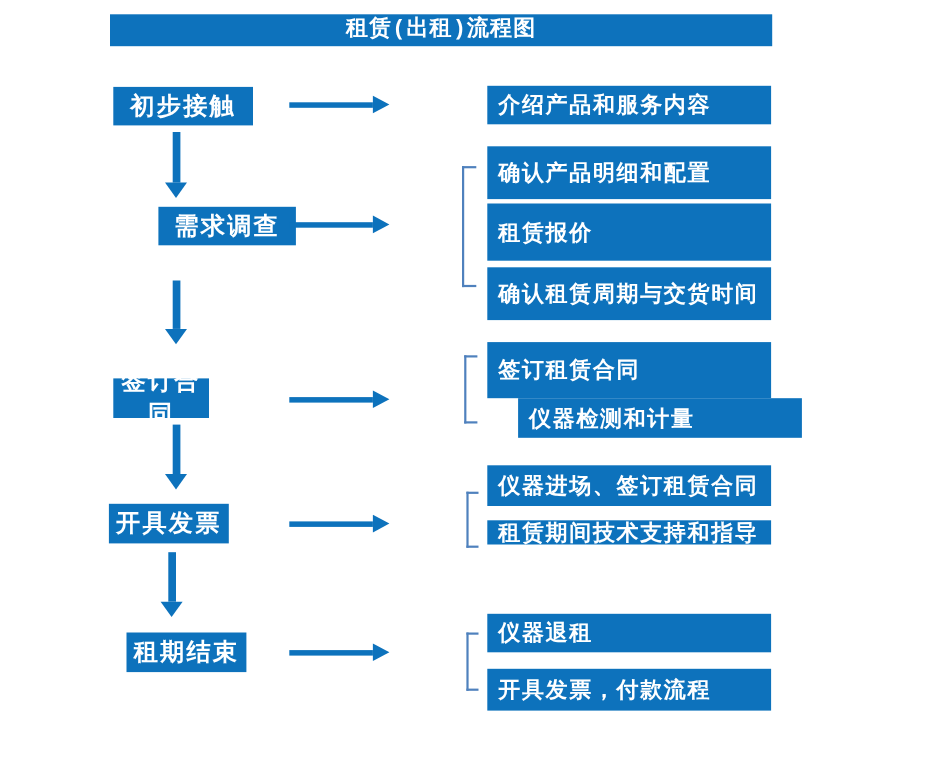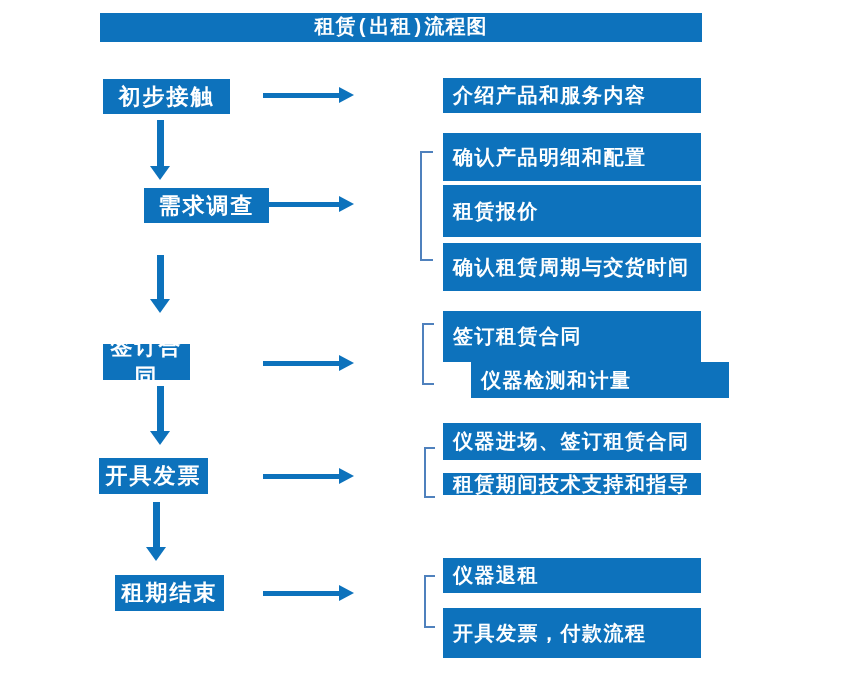--- a/index.html
+++ b/index.html
@@ -88,21 +88,21 @@
 
   <div class="rbox" style="top:78px;  height:35px;">介绍产品和服务内容</div>
   <div class="rbox" style="top:133px; height:48px;">确认产品明细和配置</div>
   <div class="rbox" style="top:185px; height:52px;">租赁报价</div>
   <div class="rbox" style="top:243px; height:48px;">确认租赁周期与交货时间</div>
   <div class="rbox" style="top:311px; height:51px;">签订租赁合同</div>
   <div class="rbox" style="top:362px; height:36px;margin-left:28px;">仪器检测和计量</div>
   <div class="rbox" style="top:423px; height:37px;">仪器进场、签订租赁合同</div>
   <div class="rbox" style="top:473px; height:22px;">租赁期间技术支持和指导</div>
   <div class="rbox" style="top:558px; height:35px;">仪器退租</div>
-  <div class="rbox" style="top:608px; height:50px;">开具发票，付款流程</div>
+  <div class="rbox" style="top:608px; height:38px;">开具发票，付款流程</div>
 
   <div class="harrow" style="top:87px;">
       <span class="shaft"></span>
       <span class="head"></span>
     </div>
   <div class="harrow" style="top:196px;">
       <span class="shaft"></span>
       <span class="head"></span>
     </div>
   <div class="harrow" style="top:355px;">

